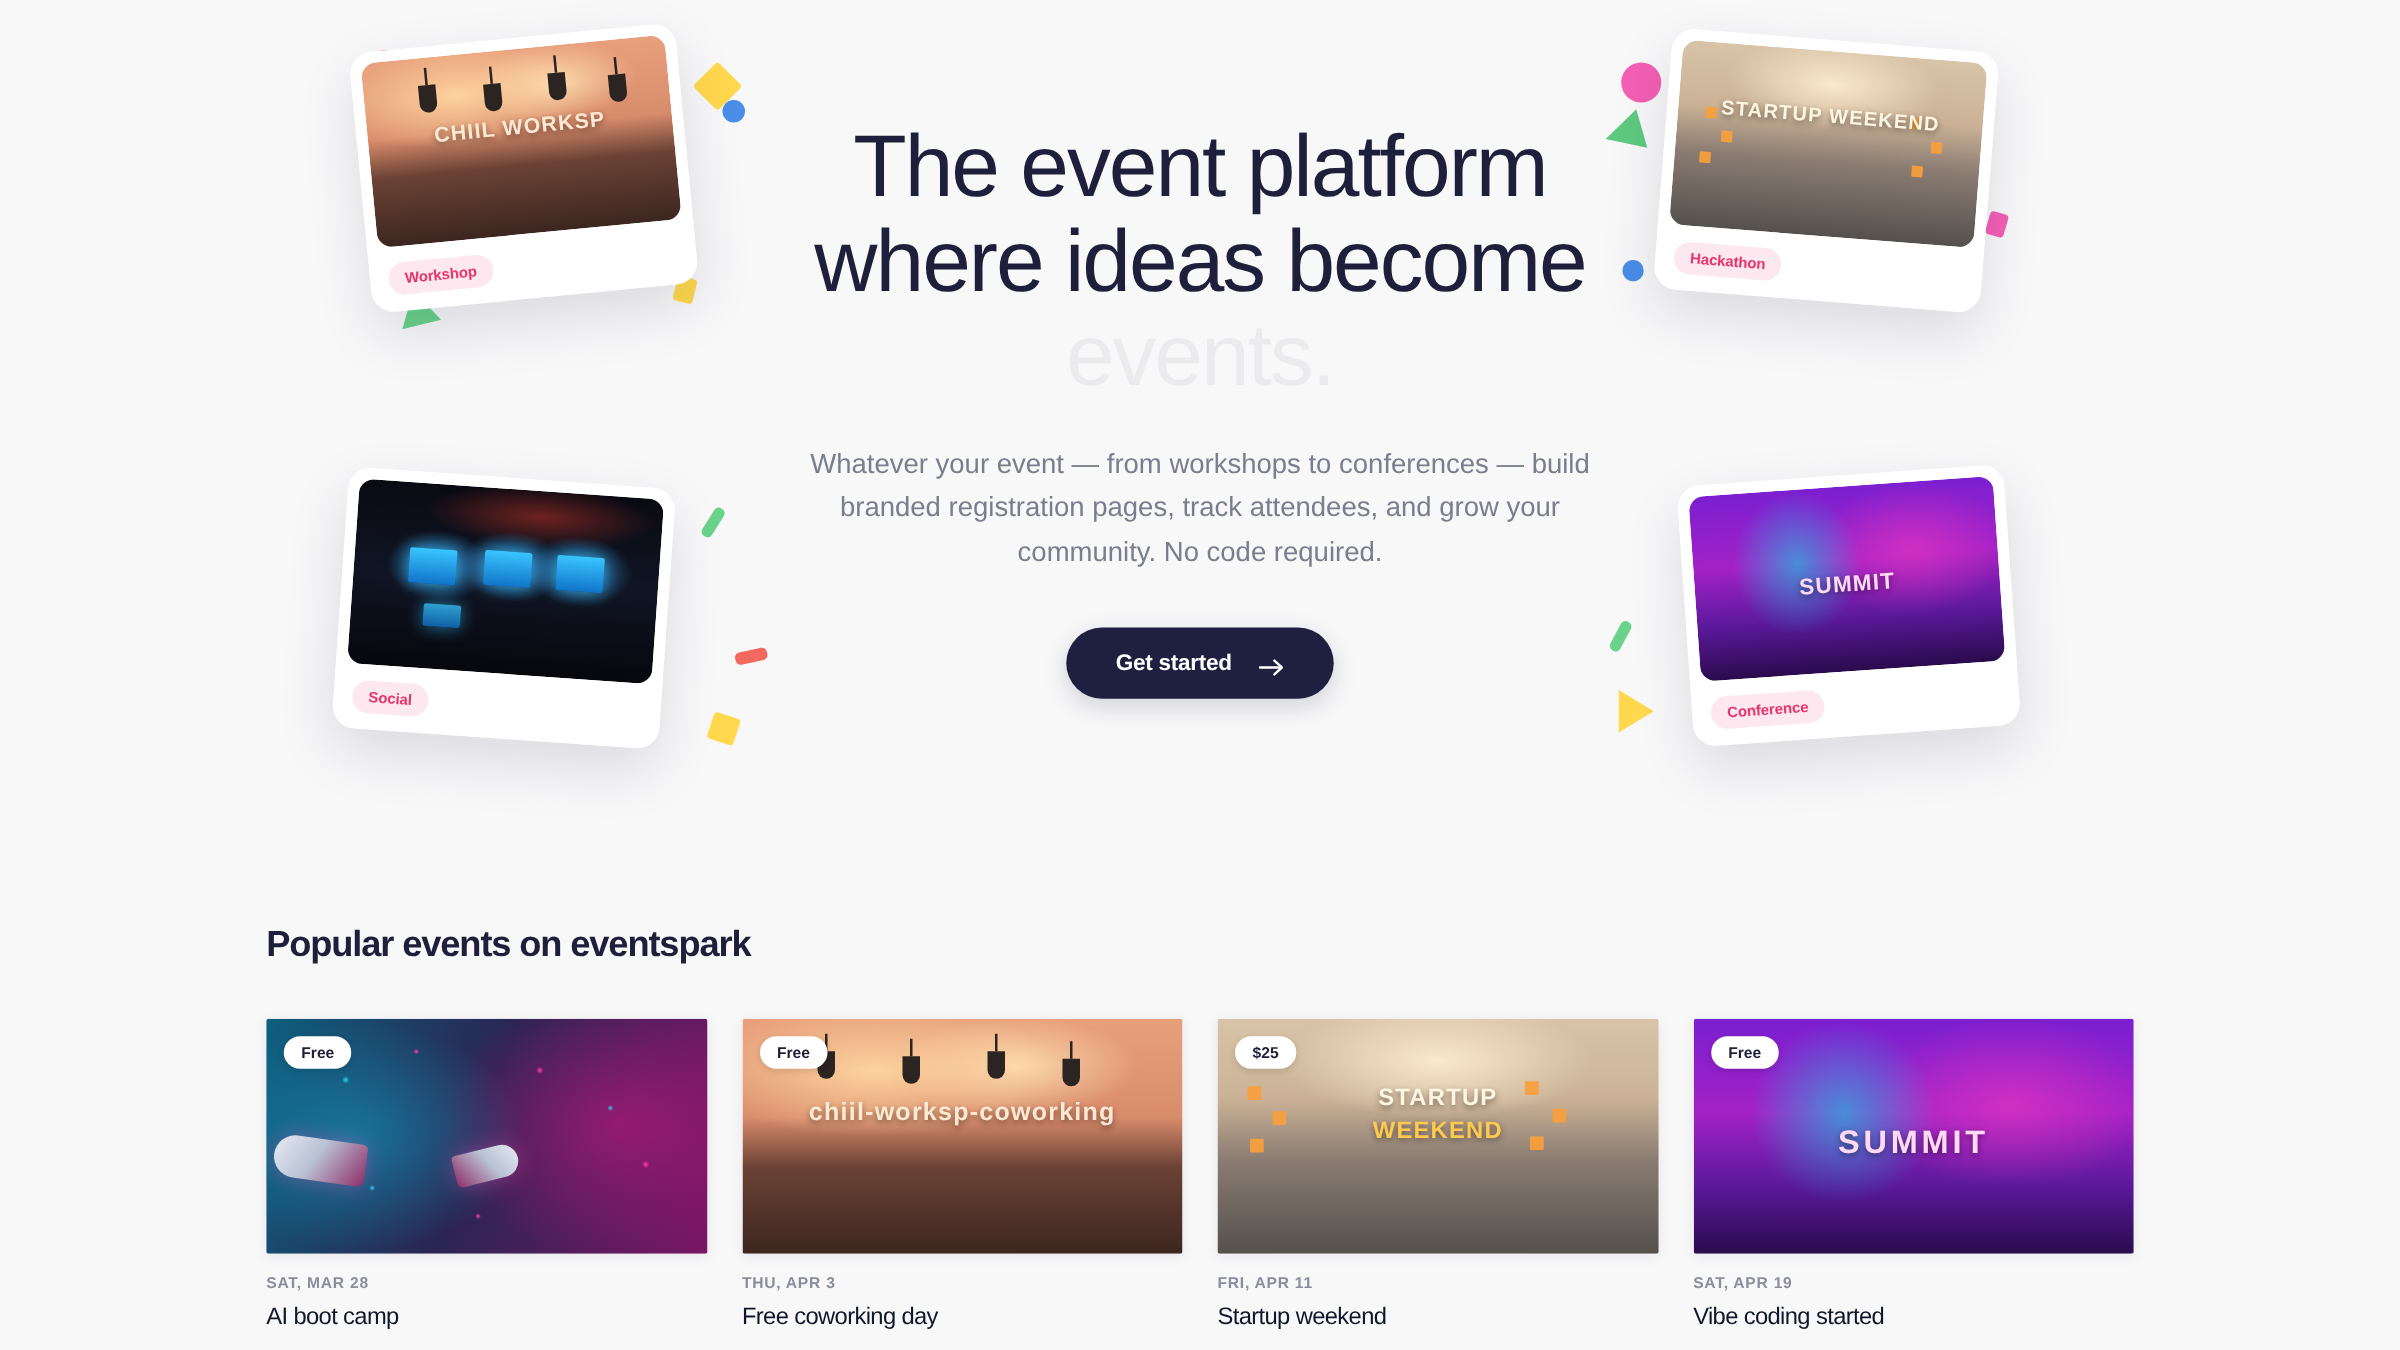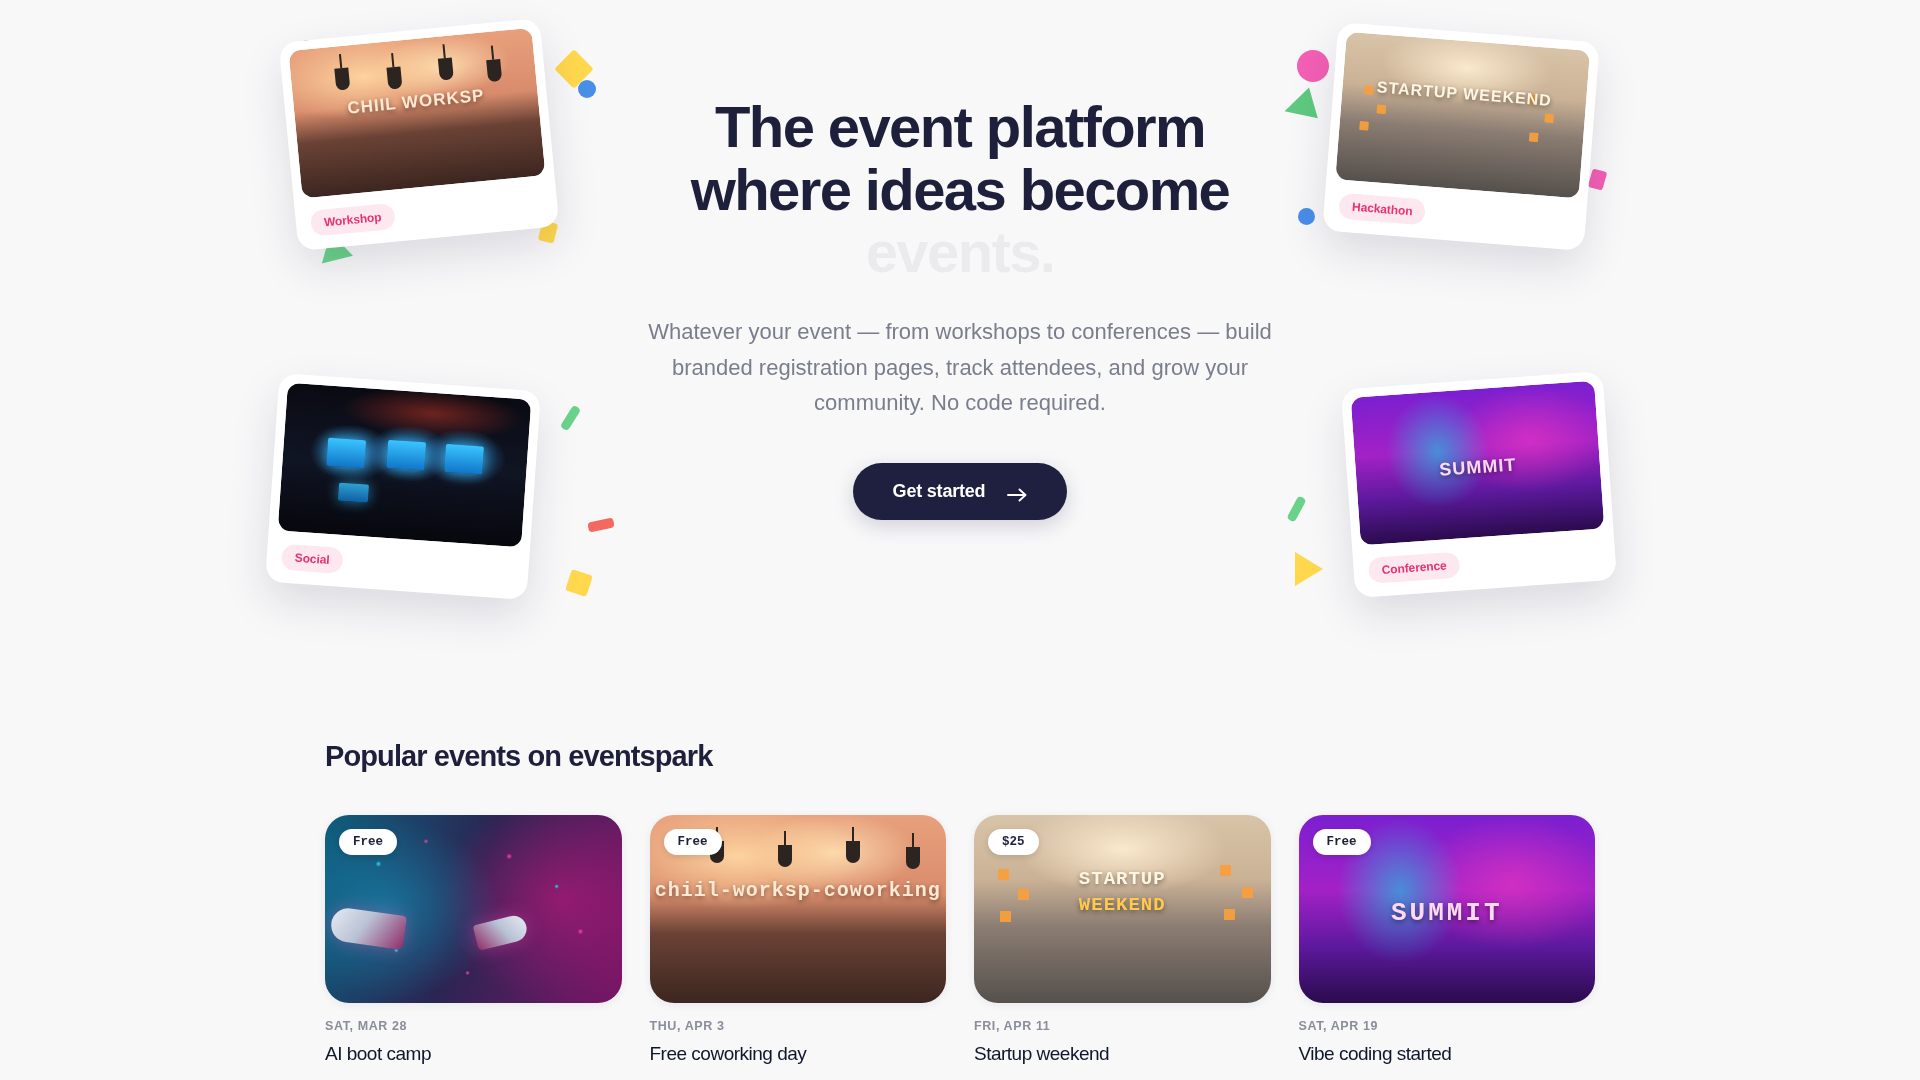--- a/index.html
+++ b/index.html
@@ -51,23 +51,23 @@
     display: block;
   }
   .brand-name {
     font-size: 27px;
     font-weight: bold;
     color: #e8336d;
     letter-spacing: -0.4px;
   }
 
   .headline {
-    font-size: 58px;
+    font-size: 70px;
     line-height: 1.08;
-    font-weight: bold;
+    font-weight: normal;
     color: #1e1f3a;
     letter-spacing: -1.6px;
   }
   .headline .line { display: block; }
   .headline .line-ghost {
     color: #1e1f3a;
     opacity: 0.055;
   }
 
   .subhead {
@@ -200,44 +200,43 @@
   .deco-sq { border-radius: 3px; }
   .deco-dash { border-radius: 4px; }
 
   
   .section {
     position: absolute;
     left: 0; top: 740px;
     width: 1920px;
   }
   .section-inner {
-    width: 1270px;
+    width: 1494px;
     margin: 0 auto;
   }
   .section-title {
     font-size: 29px;
     font-weight: bold;
     color: #1e1f3a;
     letter-spacing: -0.9px;
     margin-bottom: 42px;
   }
   .events-grid {
     display: grid;
     grid-template-columns: repeat(4, 1fr);
     gap: 28px;
   }
   .event-card { width: 100%; cursor: pointer; }
   .event-thumb {
     position: relative;
     width: 100%;
     height: 188px;
-    border-radius: 24px;
+    border-radius: 2px;
     overflow: hidden;
     box-shadow: 0 2px 10px rgba(30,31,58,.07);
-    font-family: Liberation Mono, monospace;
   }
   .price-badge {
     position: absolute;
     left: 14px; top: 14px;
     background: #ffffff;
     color: #1e1f3a;
     font-size: 12.5px;
     font-weight: bold;
     border-radius: 999px;
     padding: 6px 14px;

